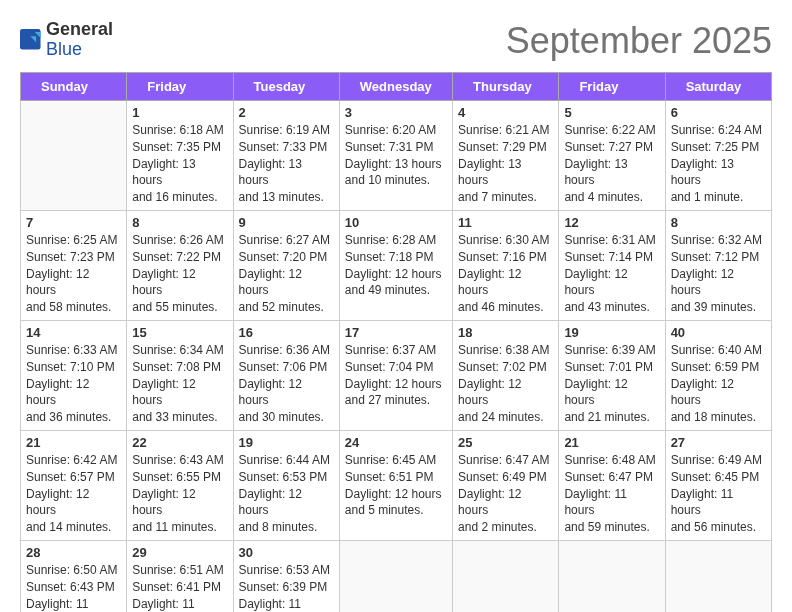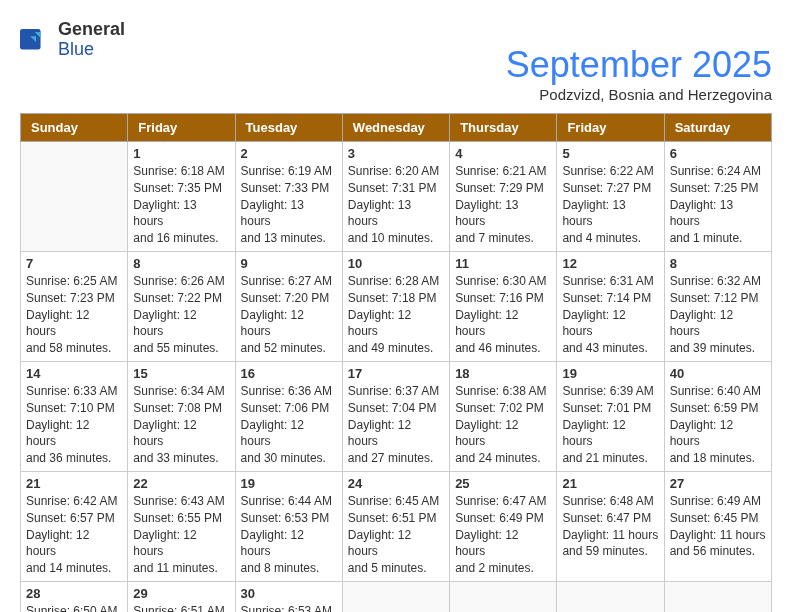--- a/index.html
+++ b/index.html
@@ -12,21 +12,21 @@
     }
     .header-area {
       display: flex;
       justify-content: space-between;
       align-items: flex-start;
       margin-bottom: 10px;
     }
     .logo-area {
       display: flex;
       align-items: center;
-      gap: 16px;
+      gap: 4px;
     }
     .logo-text-general {
       font-size: 18px;
       font-weight: bold;
       color: #333;
       line-height: 1.1;
     }
     .logo-text-blue {
       font-size: 18px;
       font-weight: normal;
@@ -35,37 +35,36 @@
     }
     .logo-icon {
       width: 22px;
       height: 22px;
     }
     .title-area {
       text-align: right;
     }
     .month-title {
       font-size: 36px;
-      color: #3b82f6;
+      color: #737373;
       font-weight: normal;
-      margin-top: 24px;
     }
     .location-title {
       font-size: 15px;
       color: #333;
     }
     .calendar-table {
       width: 100%;
       border-collapse: collapse;
       font-size: 11px;
     }
     .calendar-table th {
-      background-color: #a16207;
+      background-color: #8b5cf6;
       color: #fff;
-      padding: 6px 10px;
+      padding: 6px 20px;
       text-align: left;
       font-size: 13px;
       font-weight: bold;
       border: 1px solid #aaa;
     }
     .calendar-table td {
       border: 1px solid #ccc;
       vertical-align: top;
       padding: 4px 5px;
       width: 106px;
@@ -97,21 +96,20 @@
       <polygon points="20,4 28,12 28,4" fill="#44aadd"></polygon>
       <polygon points="14,10 22,18 22,10" fill="#44aadd"></polygon>
     </svg>
     <div>
       <span class="logo-text-general">General</span><br>
       <span class="logo-text-blue">Blue</span>
     </div>
   </div>
   <div class="title-area">
     <div class="month-title">September 2025</div>
-    <div class="location-title">Podzvizd, Bosnia and Herzegovina</div>
   </div>
 </div>
 
 <table class="calendar-table">
   <thead>
     <tr id="header-row">
         <th>Sunday</th>
         <th>Friday</th>
         <th>Tuesday</th>
         <th>Wednesday</th>

